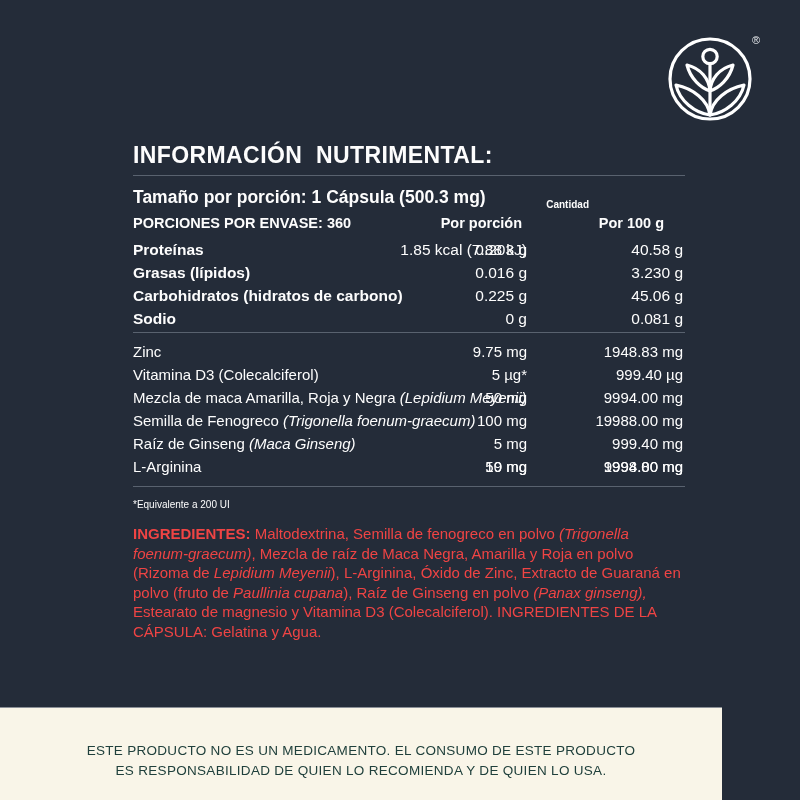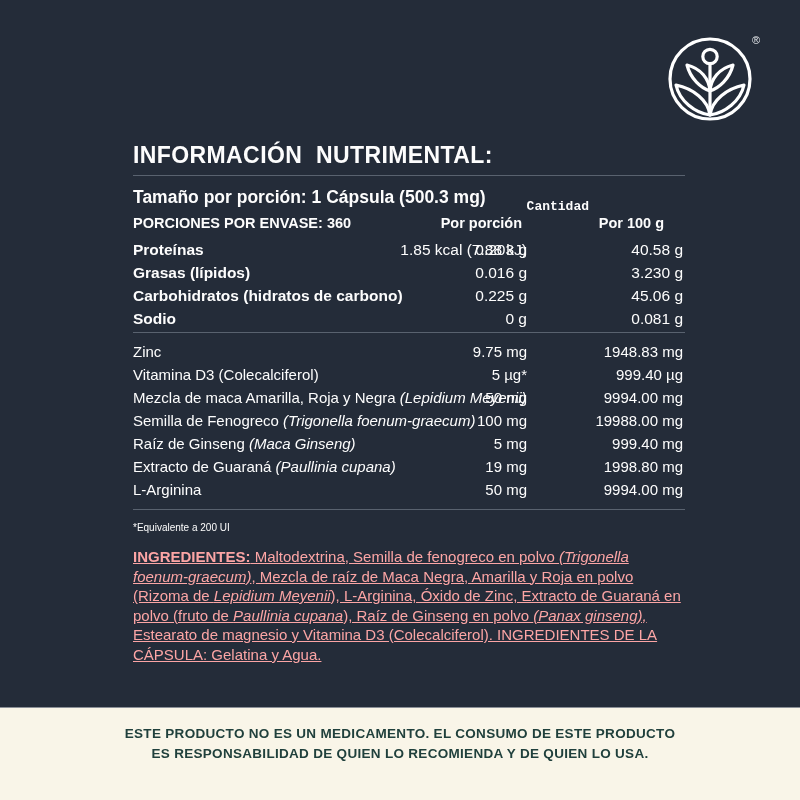--- a/index.html
+++ b/index.html
@@ -26,21 +26,21 @@
     margin:144px 0 0 0;
     font-size:23px;line-height:23px;font-weight:700;
     letter-spacing:0.4px;word-spacing:7px;
     padding-bottom:8px;border-bottom:1px solid #59626f;
   }
 
   .hdr{position:relative;margin-top:11px;}
   .serving-size{font-size:17.5px;font-weight:700;line-height:20px;}
   .quantity-header{
     position:absolute;top:12px;right:96px;
-    font-size:13px;font-weight:700;font-family:Liberation Mono, monospace;
+    font-size:10px;font-weight:700;
   }
   .hdr-row2{position:relative;margin-top:7px;height:18px;font-size:14.5px;font-weight:700;line-height:18px;}
   .col-h{position:absolute;top:0;right:163px;white-space:nowrap;}
   .col-h2{position:absolute;top:0;right:21px;white-space:nowrap;}
 
   
   .tbl{margin-top:8px;}
   .row{position:relative;line-height:19px;font-size:15.5px;}
   .macro .row{margin-bottom:4px;}
   .macro .lbl{font-weight:700;}
@@ -48,32 +48,32 @@
          margin-top:4px;padding:9px 0 6px 0;}
   .micro .row{line-height:20px;margin-bottom:3px;font-size:15px;}
   .lbl i{font-style:italic;}
   .v1,.v2{position:absolute;top:0;white-space:nowrap;font-weight:400;}
   .v1{right:158px;}
   .v2{right:2px;}
 
   .footnote{margin-top:9px;font-size:10px;line-height:18px;font-weight:400;}
 
   .ingredients{
-    margin:10px 0 0 0;font-size:15px;line-height:19.5px;color:#fca5a5;text-decoration:underline;
+    margin:10px 0 0 0;font-size:15px;line-height:19.5px;color:#ef4444;
   }
   .ingredients b{font-weight:700;}
   .ingredients .it{font-style:italic;}
 
   
   .footer{
-    position:absolute;left:0;bottom:0;width:800px;height:93px;
+    position:absolute;left:0;bottom:0;width:722px;height:93px;
     background:#f9f5e8;border-top:1px solid #8b9097;
     text-align:center;color:#20403c;
-    font-weight:700;font-size:13.5px;line-height:20px;letter-spacing:0.3px;
-    box-sizing:border-box;padding-top:16px;
+    font-weight:400;font-size:13.5px;line-height:20px;letter-spacing:0.3px;
+    box-sizing:border-box;padding-top:33px;
   }
 </style>
 </head>
 <body>
 
 <div class="page">
 
   <div class="logo-wrap">
     <svg width="84" height="84" viewBox="0 0 84 84">
       <g fill="none" stroke="#ffffff" stroke-width="3.2" stroke-linecap="round" stroke-linejoin="round">
@@ -110,21 +110,21 @@
         <div class="row"><span class="lbl">Carbohidratos (hidratos de carbono)</span><span class="v1">0.225 g</span><span class="v2">45.06 g</span></div>
         <div class="row"><span class="lbl">Sodio</span><span class="v1">0 g</span><span class="v2">0.081 g</span></div>
       </div>
 
     <div class="tbl micro" id="micro-table">
         <div class="row"><span class="lbl">Zinc</span><span class="v1">9.75 mg</span><span class="v2">1948.83 mg</span></div>
         <div class="row"><span class="lbl">Vitamina D3 (Colecalciferol)</span><span class="v1">5 µg*</span><span class="v2">999.40 µg</span></div>
         <div class="row"><span class="lbl">Mezcla de maca Amarilla, Roja y Negra <i>(Lepidium Meyenii)</i></span><span class="v1">50 mg</span><span class="v2">9994.00 mg</span></div>
         <div class="row"><span class="lbl">Semilla de Fenogreco <i>(Trigonella foenum-graecum)</i></span><span class="v1">100 mg</span><span class="v2">19988.00 mg</span></div>
         <div class="row"><span class="lbl">Raíz de Ginseng <i>(Maca Ginseng)</i></span><span class="v1">5 mg</span><span class="v2">999.40 mg</span></div>
-        <div class="row"><span class="lbl">Extracto de Guaraná <i>(Paullinia cupana)</i></span><span class="v1">19 mg</span><span class="v2">1998.80 mg</span></div>
+        <div class="row"><span class="v1">19 mg</span><span class="v2">1998.80 mg</span></div>
         <div class="row"><span class="lbl">L-Arginina</span><span class="v1">50 mg</span><span class="v2">9994.00 mg</span></div>
       </div>
 
     <div class="footnote">*Equivalente a 200 UI</div>
 
     <p class="ingredients"><b>INGREDIENTES:</b><span id="ingredients-text"><span> Maltodextrina, Semilla de fenogreco en polvo </span><span class="it">(Trigonella foenum-graecum)</span><span>, Mezcla de raíz de Maca Negra, Amarilla y Roja en polvo (Rizoma de </span><span class="it">Lepidium Meyenii</span><span>), L-Arginina, Óxido de Zinc, Extracto de Guaraná en polvo (fruto de </span><span class="it">Paullinia cupana</span><span>), Raíz de Ginseng en polvo </span><span class="it">(Panax ginseng),</span><span> Estearato de magnesio y Vitamina D3 (Colecalciferol). INGREDIENTES DE LA CÁPSULA: Gelatina y Agua.</span></span></p>
 
   </div>
 
   <div class="footer">

